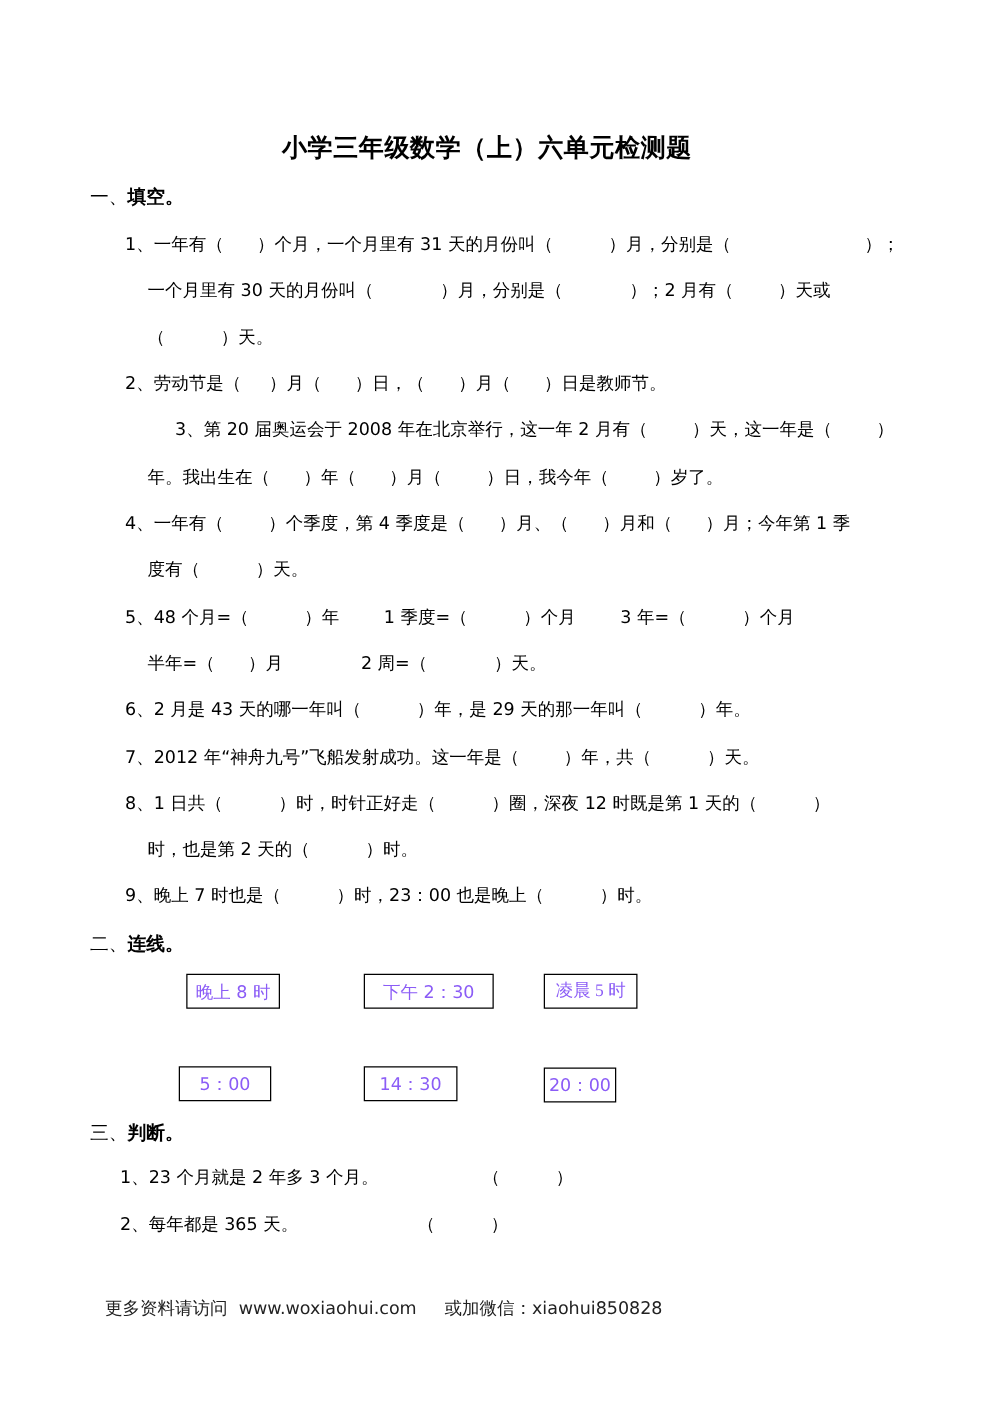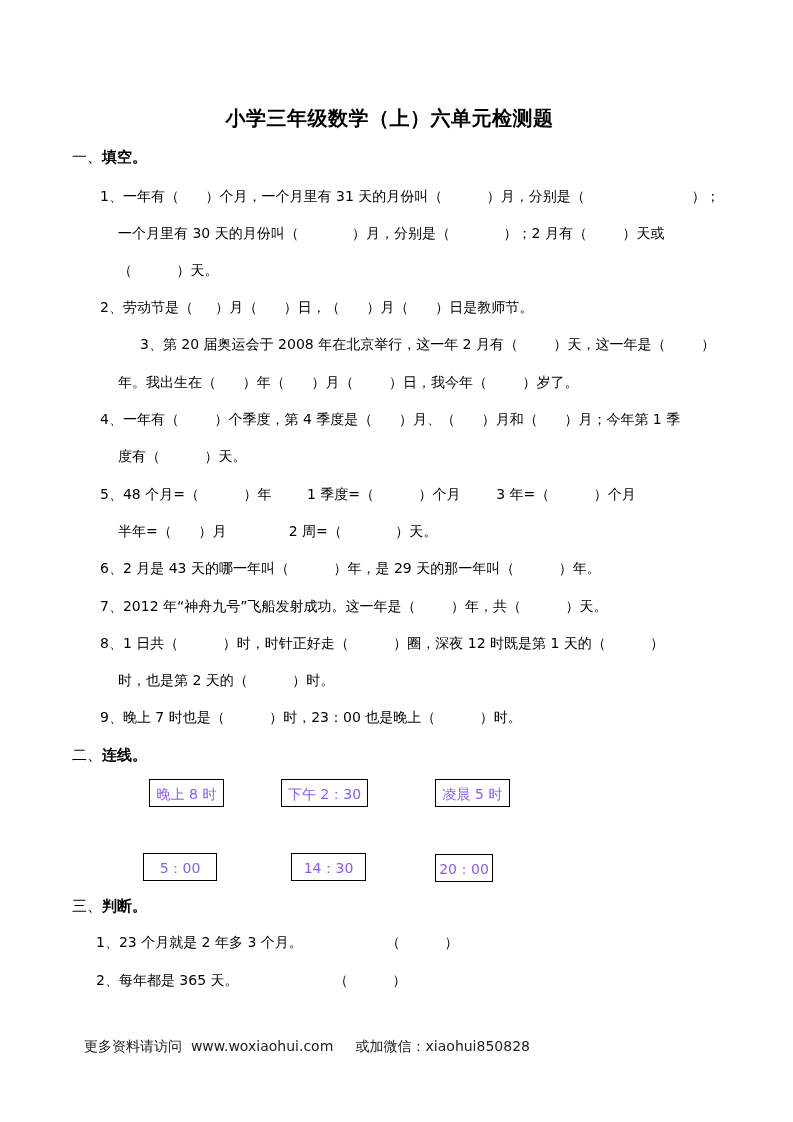--- a/index.html
+++ b/index.html
@@ -81,22 +81,22 @@
 <div class="line" style="top:596px;left:100px;">7、2012 年“神舟九号”飞船发射成功。这一年是（        ）年，共（          ）天。</div>
 <div class="line" style="top:633px;left:100px;">8、1 日共（          ）时，时针正好走（          ）圈，深夜 12 时既是第 1 天的（          ）</div>
 <div class="line" style="top:670px;left:118px;">时，也是第 2 天的（          ）时。</div>
 <div class="line" style="top:707px;left:100px;">9、晚上 7 时也是（          ）时，23：00 也是晚上（          ）时。</div>
 
 <div class="section" style="top:746px;">
   <span class="num">二、</span><span>连线。</span>
 </div>
 
 <div class="box" style="top:779px;left:149px;width:75px;">晚上 8 时</div>
-<div class="box" style="top:779px;left:281px;width:87px;">下午 2：30</div>
-<div class="box" style="top:779px;left:435px;width:75px;">凌晨 5 时</div>
+<div class="box" style="top:779px;left:291px;width:104px;">下午 2：30</div>
+<div class="box" style="top:779px;left:435px;width:75px;font-family:Liberation Serif, serif;">凌晨 5 时</div>
 
 <div class="box" style="top:853px;left:143px;width:74px;">5：00</div>
 <div class="box" style="top:853px;left:291px;width:75px;">14：30</div>
 <div class="box" style="top:854px;left:435px;width:58px;">20：00</div>
 
 <div class="section" style="top:897px;">
   <span class="num">三、</span><span>判断。</span>
 </div>
 
 <div class="line" style="top:932px;left:96px;">1、23 个月就是 2 年多 3 个月。</div>

